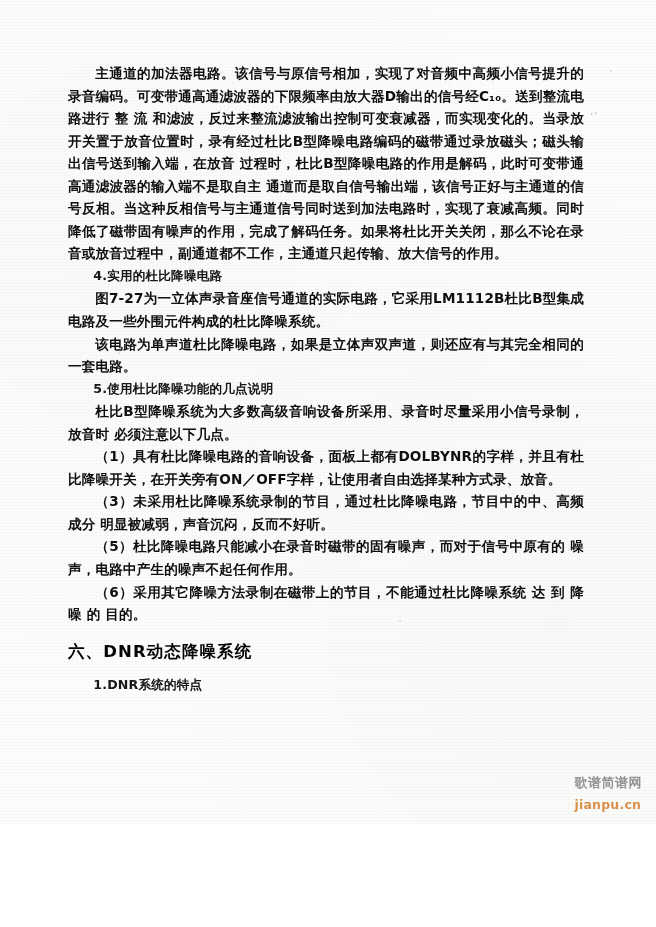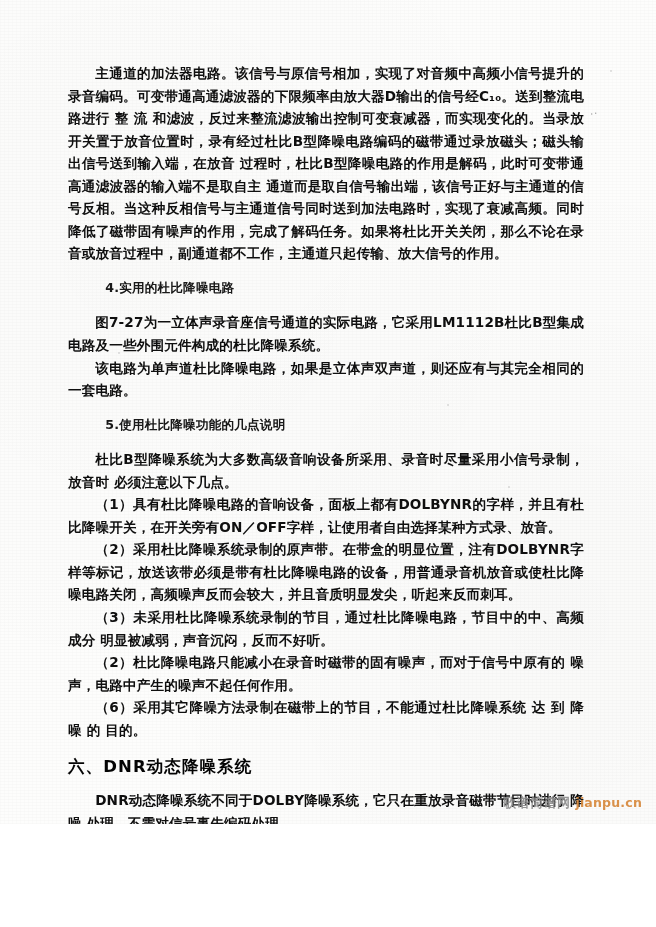--- a/index.html
+++ b/index.html
@@ -46,21 +46,21 @@
     letter-spacing: 0.15px;
     font-weight: 600;
     font-family: "DejaVu Sans", sans-serif;
     -webkit-font-smoothing: none;
     filter: blur(0.22px) contrast(1.12);
   }
   p.indent {
     text-indent: 2em;
   }
   p.sub-head {
-    margin: 12px;
+    margin: 0;
     font-size: 12.6px;
     line-height: 22.55px;
     color: #222;
     text-indent: 2em;
     font-weight: 700;
     letter-spacing: 0.2px;
     filter: blur(0.24px) contrast(1.1);
   }
   h2.section {
     margin: 0;
@@ -84,20 +84,21 @@
     margin-top: 46px;
   }
   #watermark {
     position: absolute;
     right: 14px;
     bottom: 12px;
     display: flex;
     align-items: baseline;
     gap: 5px;
     opacity: 0.92;
+    flex-direction: column;
   }
   #watermark .wm-cn {
     font-size: 13px;
     color: #8d8d8d;
     letter-spacing: 0.5px;
     font-weight: 600;
   }
   #watermark .wm-en {
     font-size: 12.5px;
     color: #d98a3d;
@@ -136,32 +137,30 @@
 
 
     <p class="body indent">该电路为单声道杜比降噪电路，如果是立体声双声道，则还应有与其完全相同的一套电路。</p>
 
     <p class="sub-head">5.使用杜比降噪功能的几点说明</p>
 
     <p class="body indent">杜比B型降噪系统为大多数高级音响设备所采用、录音时尽量采用小信号录制，放音时 必须注意以下几点。</p>
 
     <p class="body indent">（1）具有杜比降噪电路的音响设备，面板上都有DOLBYNR的字样，并且有杜比降噪开关，在开关旁有ON／OFF字样，让使用者自由选择某种方式录、放音。</p>
 
-    <p class="body indent">（2）采用杜比降噪系统录制的原声带。在带盒的明显位置，注有DOLBYNR字样等标记，放送该带必须是带有杜比降噪电路的设备，用普通录音机放音或使杜比降噪电路关闭，高频噪声反而会较大，并且音质明显发尖，听起来反而刺耳。</p>
 
     <p class="body indent">（3）未采用杜比降噪系统录制的节目，通过杜比降噪电路，节目中的中、高频成分 明显被减弱，声音沉闷，反而不好听。</p>
 
 
-    <p class="body indent">（2）杜比降噪电路只能减小在录音时磁带的固有噪声，而对于信号中原有的 噪 声，电路中产生的噪声不起任何作用。</p>
+    <p class="body indent">（5）杜比降噪电路只能减小在录音时磁带的固有噪声，而对于信号中原有的 噪 声，电路中产生的噪声不起任何作用。</p>
 
     <p class="body indent">（6）采用其它降噪方法录制在磁带上的节目，不能通过杜比降噪系统 达 到 降 噪 的 目的。</p>
 
     <h2 class="section">六、DNR动态降噪系统</h2>
 
-    <p class="body indent">DNR动态降噪系统不同于DOLBY降噪系统，它只在重放录音磁带节目时进行 降 噪 处理，不需对信号事先编码处理。</p>
 
     <p class="sub-head">1.DNR系统的特点</p>
 
   </div>
 
   <div class="pagenum">· 176 ·</div>
 
   <div class="margin-mark">··</div>
 
   <span class="speck" style="left:610px;top:70px;width:2px;height:2px;"></span>

